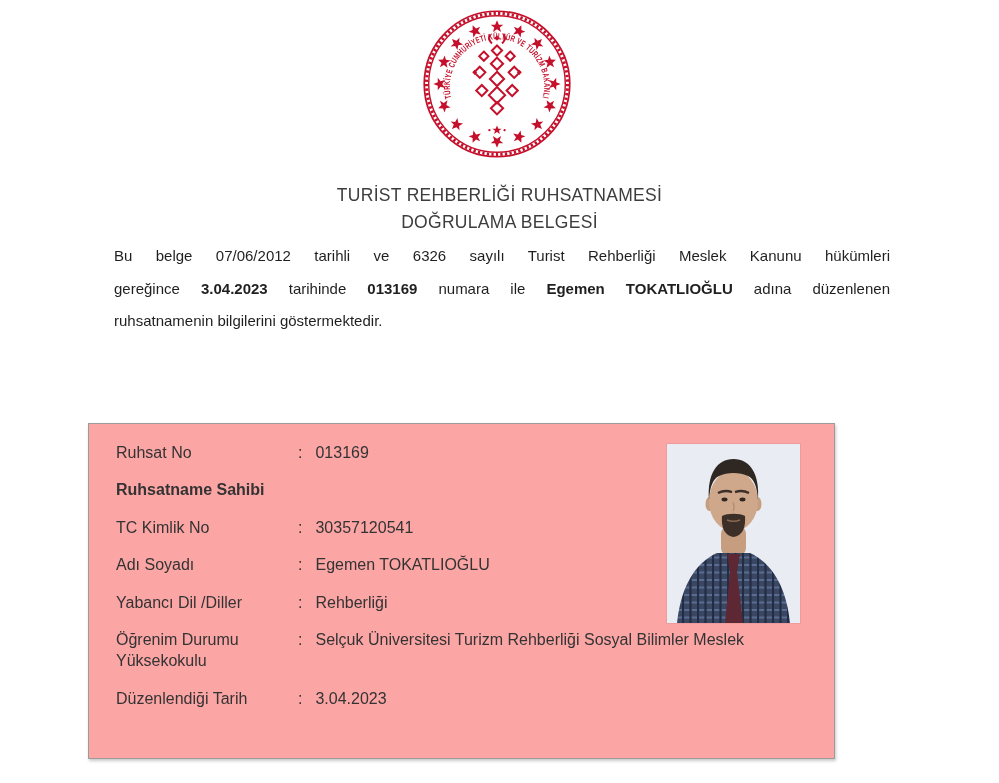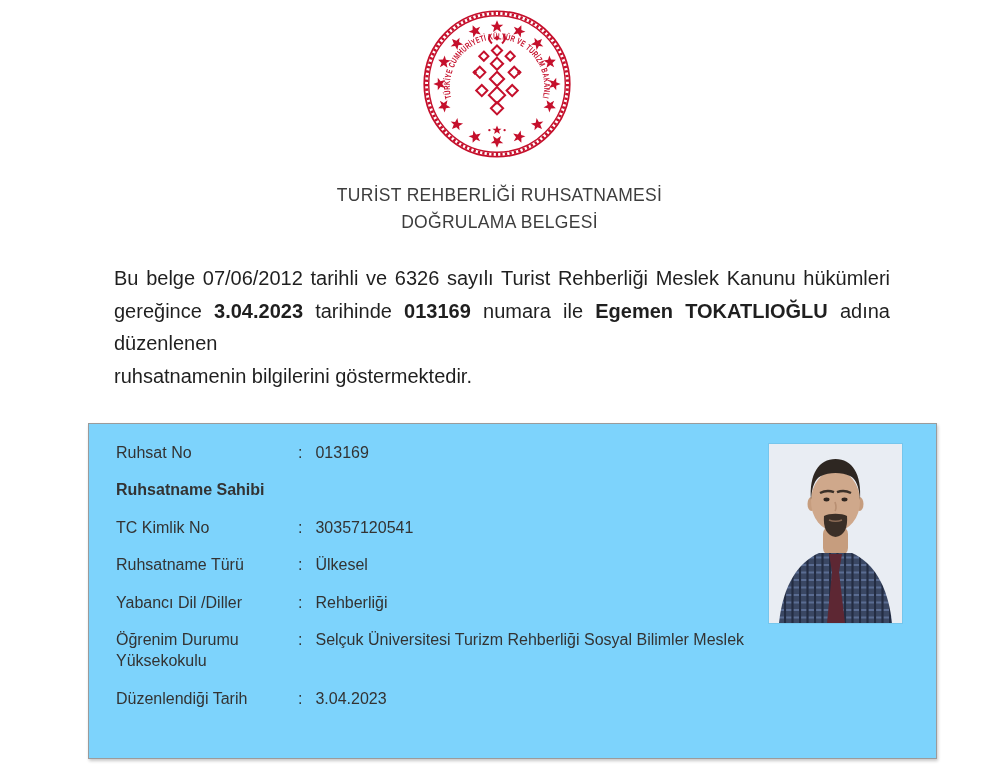--- a/index.html
+++ b/index.html
@@ -7,27 +7,27 @@
   .page{position:relative;width:999px;height:783px;background:#fff;overflow:hidden;}
 
   .emblem{position:absolute;left:421px;top:8px;width:152px;height:152px;}
   .emblem svg{display:block;width:100%;height:100%;}
   #ringText{fill:#c5102c;font-weight:bold;font-size:8.5px;letter-spacing:.4px;
             font-family:"Liberation Sans",sans-serif;}
 
   .title-block{position:absolute;top:182px;left:0;width:100%;text-align:center;
                color:#3d3d3d;font-size:17.5px;line-height:27px;letter-spacing:.3px;}
 
-  .intro{position:absolute;top:262px;left:114px;width:776px;
-         font-size:20px;line-height:32.5px;color:#1f1f1f;}
+  .intro{position:absolute;top:240px;left:114px;width:776px;
+         font-size:15px;line-height:32.5px;color:#1f1f1f;}
   .intro-line.just{text-align:justify;text-align-last:justify;}
   .b{font-weight:bold;}
 
-  .panel{position:absolute;top:423px;left:88px;width:849px;height:336px;
-         background:#7dd3fc;border:1px solid #9b9b9b;box-sizing:border-box;
+  .panel{position:absolute;top:423px;left:88px;width:747px;height:336px;
+         background:#fca5a5;border:1px solid #9b9b9b;box-sizing:border-box;
          box-shadow:1px 2px 3px rgba(0,0,0,.22);}
   .fields{position:absolute;top:18px;left:27px;width:688px;
           font-size:16px;color:#333;}
   .field-row{margin-bottom:16px;line-height:21.4px;}
   .f-label{display:inline-block;width:182px;}
   .f-colon{display:inline;}
   .f-value{padding-left:13px;}
 
   .photo{position:absolute;top:20px;right:34px;width:133px;height:179px;
          outline:1px solid rgba(0,0,0,.06);}
@@ -109,21 +109,21 @@
       <div class="intro-line just"><span>Bu belge 07/06/2012 tarihli ve 6326 sayılı Turist Rehberliği Meslek Kanunu hükümleri</span></div>
       <div class="intro-line just"><span>gereğince </span><span class="b">3.04.2023</span><span> tarihinde </span><span class="b">013169</span><span> numara ile </span><span class="b">Egemen TOKATLIOĞLU</span><span> adına düzenlenen</span></div>
       <div class="intro-line"><span>ruhsatnamenin bilgilerini göstermektedir.</span></div>
     </div>
 
   <div class="panel">
     <div class="fields" id="fields">
         <div class="field-row"><span class="f-label">Ruhsat No</span><span class="f-colon">:</span><span class="f-value">013169</span></div>
         <div class="field-row"><span class="f-label b">Ruhsatname Sahibi</span></div>
         <div class="field-row"><span class="f-label">TC Kimlik No</span><span class="f-colon">:</span><span class="f-value">30357120541</span></div>
-        <div class="field-row"><span class="f-label">Ruhsatname Türü</span><span class="f-colon">:</span><span class="f-value">Ülkesel</span></div>
+        <div class="field-row"><span class="f-label">Adı Soyadı</span><span class="f-colon">:</span><span class="f-value">Egemen TOKATLIOĞLU</span></div>
         <div class="field-row"><span class="f-label">Yabancı Dil /Diller</span><span class="f-colon">:</span><span class="f-value">Rehberliği</span></div>
         <div class="field-row"><span class="f-label">Öğrenim Durumu</span><span class="f-colon">:</span><span class="f-value">Selçuk Üniversitesi Turizm Rehberliği Sosyal Bilimler Meslek Yüksekokulu</span></div>
         <div class="field-row"><span class="f-label">Düzenlendiği Tarih</span><span class="f-colon">:</span><span class="f-value">3.04.2023</span></div>
       </div>
 
     <div class="photo">
       <svg viewBox="0 0 133 179" preserveAspectRatio="none">
         <defs>
           <pattern id="plaid" width="15" height="15" patternUnits="userSpaceOnUse">
             <rect width="15" height="15" fill="#3a4763"></rect>

